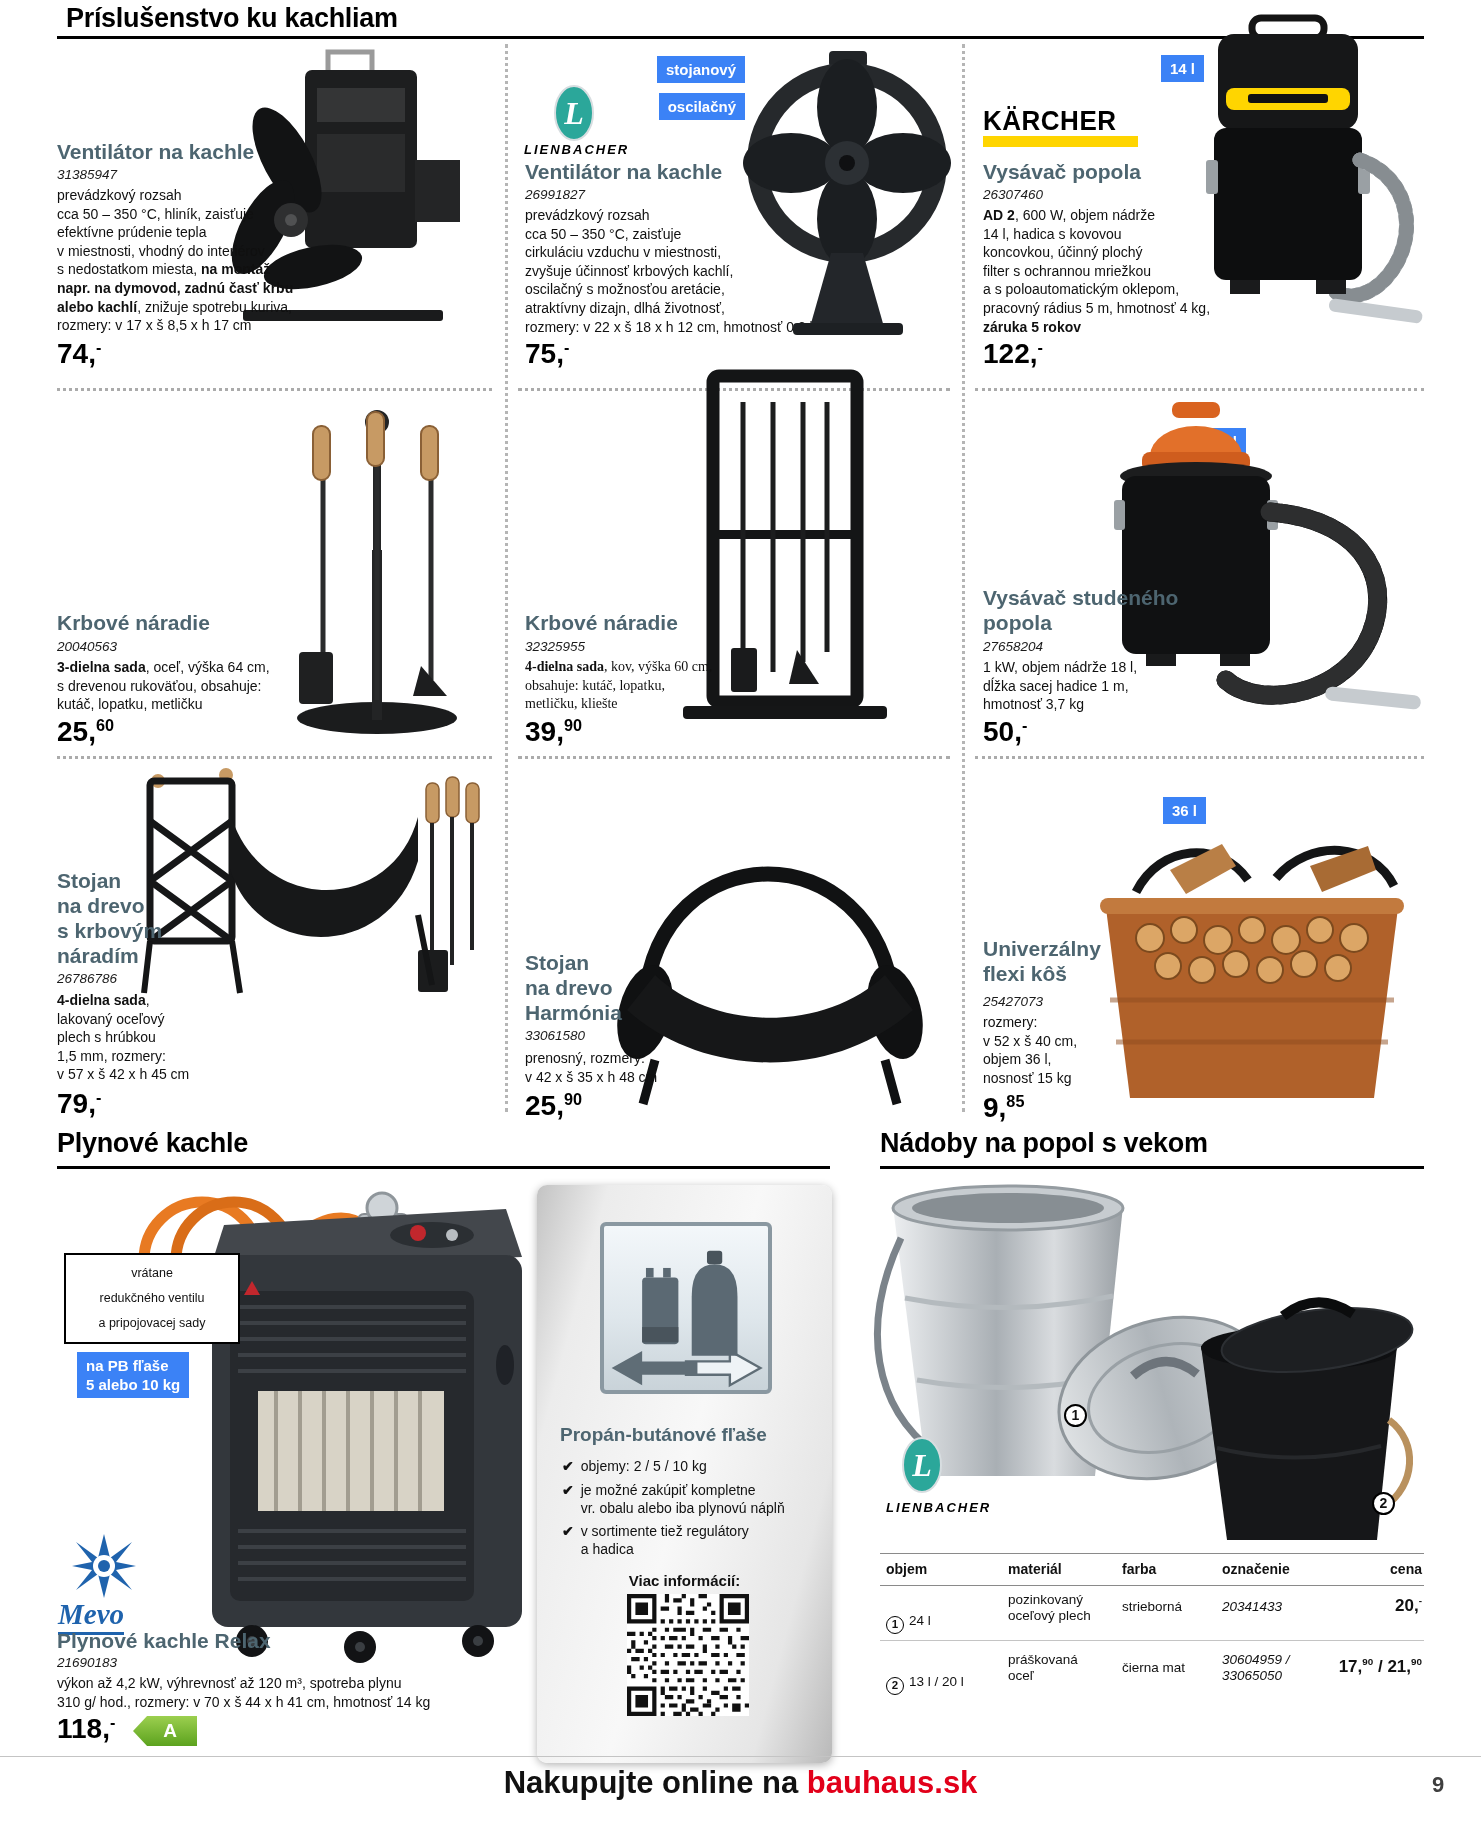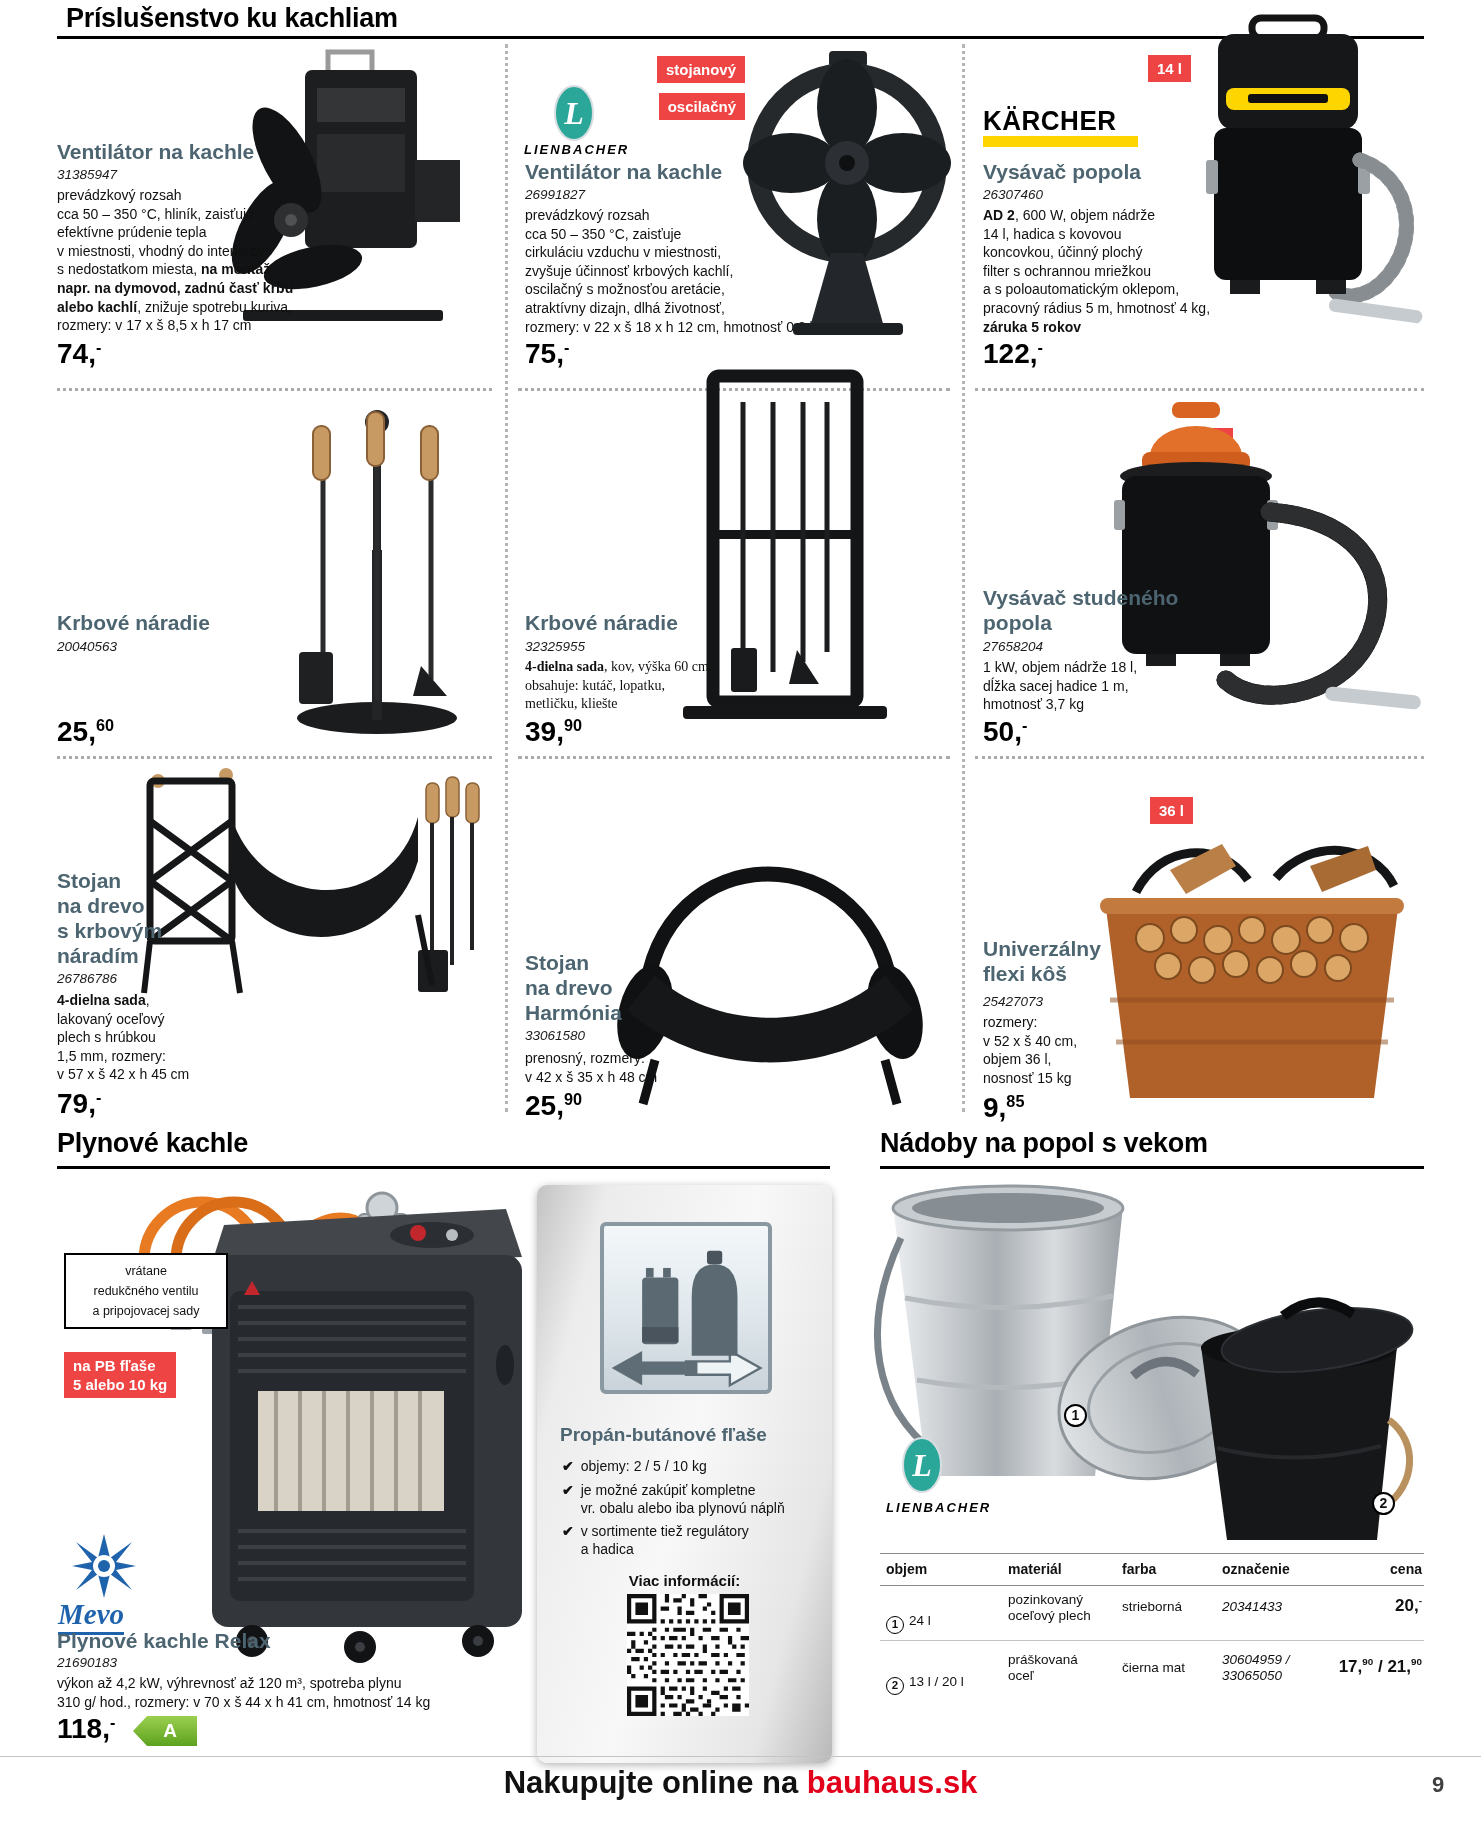--- a/index.html
+++ b/index.html
@@ -10,26 +10,26 @@
   h1{font-size:27px;} h2{font-size:27px;}
   .rule{background:#000;height:3px;}
   .dot-h{border-top:3px dotted #ababab;height:0;}
   .dot-v{border-left:3px dotted #b5b5b5;width:0;}
   .t{color:#4d6570;font-weight:700;font-size:21px;line-height:25px;white-space:pre-line;}
   .sku{font-style:italic;font-size:13.5px;color:#1b1b1b;}
   .d{font-size:14px;line-height:18.6px;color:#101010;white-space:pre-line;}
   .d .b{font-weight:700;}
   .price{font-size:28px;font-weight:700;color:#000;}
   .sup{font-size:58%;vertical-align:super;}
-  .badge{background:#ef4444;color:#fff;font-weight:700;font-size:15px;line-height:19px;
-         padding:4px 9px;white-space:pre-line;display:inline-block;}
+  .badge{background:#3b82f6;color:#fff;font-weight:700;font-size:15px;line-height:19px;
+         padding:4px 9px;white-space:pre-line;display:inline-block;margin-left:13px;}
   .brandword{font-weight:700;font-style:italic;letter-spacing:2px;color:#000000;font-size:13px;}
   .karcher{font-weight:700;font-size:26px;letter-spacing:.5px;color:#000;transform:scaleY(1.08);transform-origin:left top;}
-  .callout{background:#fff;border:2px solid #000;font-size:12.5px;line-height:20px;
-           text-align:center;white-space:pre-line;padding:6px 6px;}
+  .callout{background:#fff;border:2px solid #000;font-size:12.5px;line-height:25px;
+           text-align:center;white-space:pre-line;padding:6px 12px;}
   .panel{background:linear-gradient(105deg,#c3c3c3 0%,#ececec 16%,#f8f8f8 50%,#e6e6e6 82%,#b9b9b9 100%);
          border-radius:10px;box-shadow:0 2px 8px rgba(0,0,0,.3);}
   .iconbox{border:4px solid #8a98a1;border-radius:6px;
            background:linear-gradient(180deg,#f3f7fa 0%,#dfe7ec 55%,#c9d3d9 100%);}
   .ptitle{color:#4d6570;font-weight:700;font-size:19px;}
   .chk{display:flex;gap:7px;font-size:14px;line-height:17.5px;}
   .ck{font-weight:700;}
   .ct{white-space:pre-line;}
   .moreinfo{font-weight:700;font-size:15px;text-align:center;}
   .mk{box-sizing:border-box;width:23px;height:23px;border:2px solid #000;border-radius:50%;
@@ -170,20 +170,23 @@
     <g fill="#c79a64" stroke="#8a6036" stroke-width="2">
       <rect x="58" y="26" width="17" height="54" rx="8"></rect>
         <rect x="112" y="12" width="17" height="54" rx="8"></rect>
         <rect x="166" y="26" width="17" height="54" rx="8"></rect>
     </g>
     <rect x="44" y="252" width="34" height="52" rx="4" fill="#1f2021"></rect>
     <path d="M166 266 l26 30 h-34 z" fill="#1d1e1f"></path>
   </svg>
   <div class="abs t" style="left:57px;top:610px;">Krbové náradie</div>
   <div class="abs sku" style="left:57px;top:639px;">20040563</div>
+  <div class="abs d" style="left:57px;top:658px;width:340px;"><span class="b" style="font-weight: 700;">3-dielna sada</span><span>, oceľ, výška 64 cm,
+s drevenou rukoväťou, obsahuje:
+kutáč, lopatku, metličku</span></div>
   <div class="abs price" style="left:57px;top:716px;"><span>25,</span><span class="sup">60</span></div>
 
   <svg class="abs" style="left:635px;top:362px;" width="300" height="392" viewBox="0 0 300 392">
     <rect x="78" y="14" width="144" height="326" rx="6" fill="none" stroke="#141516" stroke-width="13"></rect>
     <rect x="78" y="168" width="144" height="9" fill="#141516"></rect>
     <g stroke="#1c1d1e" stroke-width="5" fill="none">
       <path d="M108 40 V300"></path>
         <path d="M138 40 V310"></path>
         <path d="M168 40 V300"></path>
         <path d="M192 40 V290"></path>

